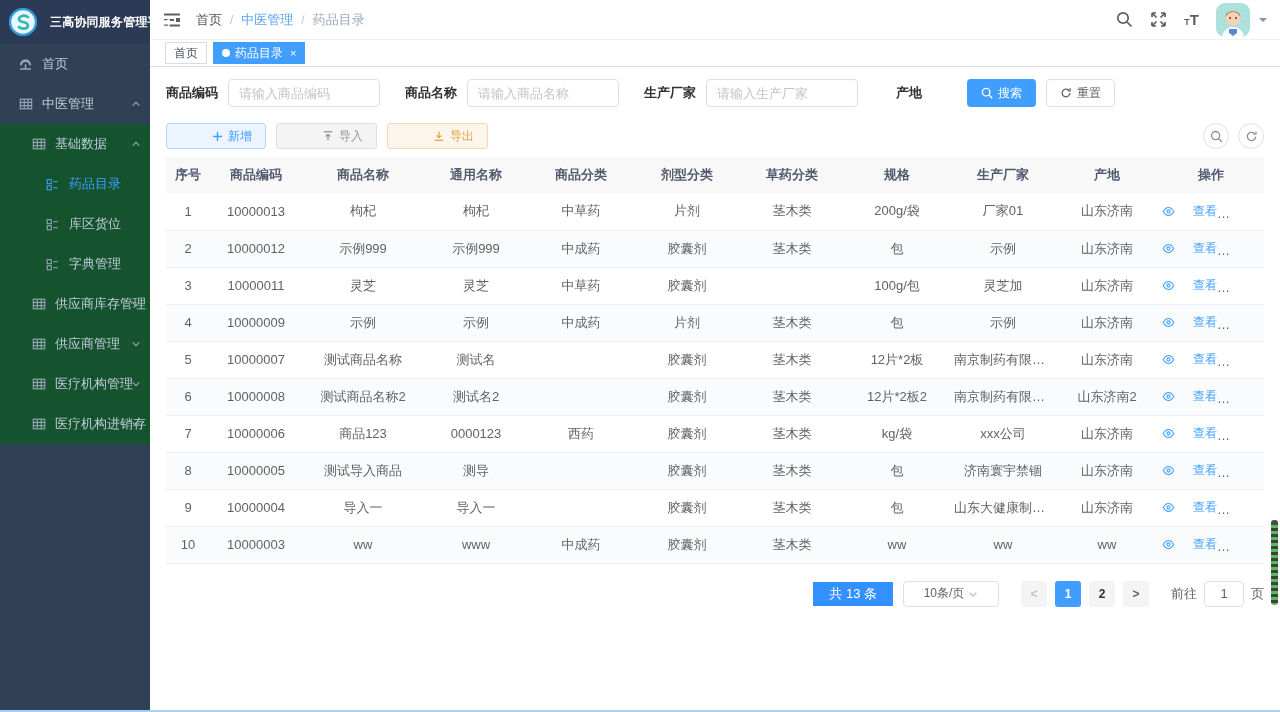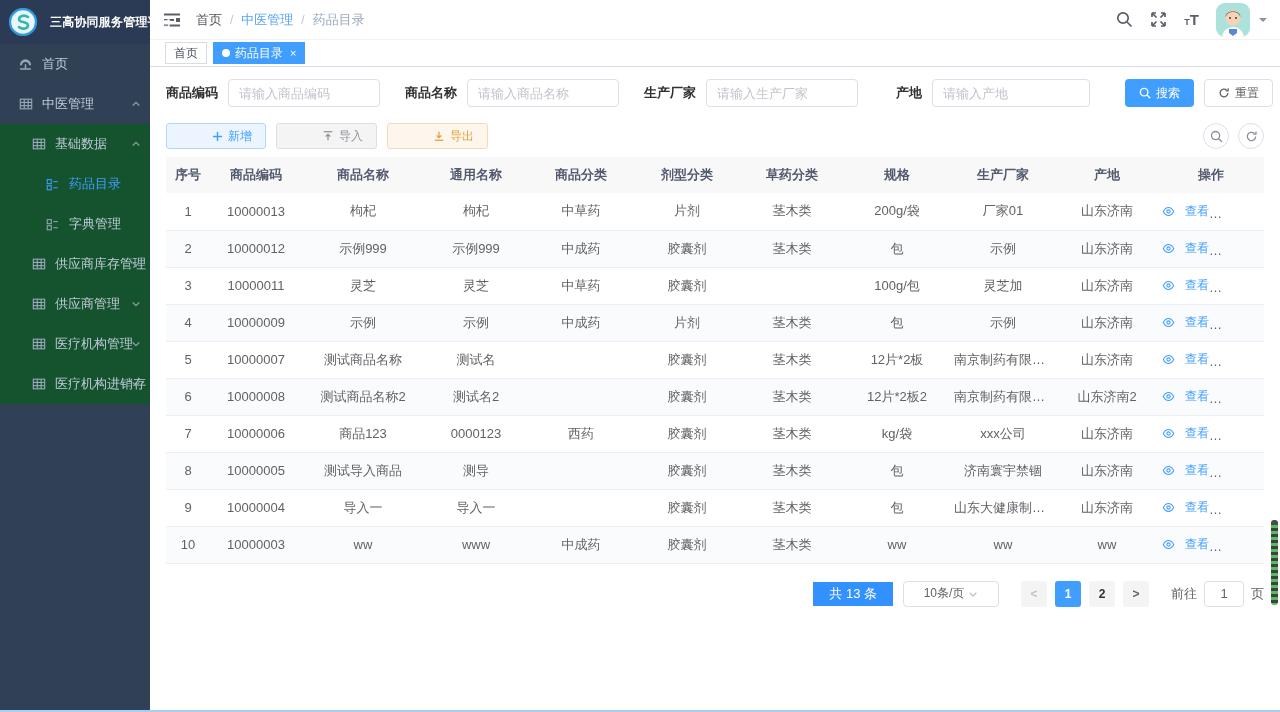--- a/index.html
+++ b/index.html
@@ -73,21 +73,21 @@
   .circle-btn{width:26px;height:26px;border-radius:50%;border:1px solid #dcdfe6;display:flex;align-items:center;
     justify-content:center;color:#8a8f99;background:#fff;cursor:pointer;box-sizing:border-box;}
 
   
   table{width:100%;border-collapse:collapse;margin-top:8px;table-layout:fixed;}
   thead th{background:#f8f8f9;color:#515a6e;font-size:13px;font-weight:bold;height:34px;text-align:center;
     white-space:nowrap;overflow:hidden;}
   tbody td{height:37px;text-align:center;color:#606266;font-size:13px;border-bottom:1px solid #ebeef5;
     overflow:hidden;white-space:nowrap;text-overflow:ellipsis;padding:0 4px;box-sizing:border-box;}
   tbody tr:nth-child(even){background:#fafbfc;}
-  .op-link{color:#409eff;font-size:12px;display:inline-flex;align-items:center;gap:10px;cursor:pointer;}
+  .op-link{color:#409eff;font-size:12px;display:inline-flex;align-items:center;gap:18px;cursor:pointer;}
   .op-link + .op-link{margin-left:11px;}
 
   
   .pagination{display:flex;align-items:center;justify-content:flex-end;margin-top:17px;font-size:13px;color:#606266;}
   .total{background:#3390ff;color:#fff;padding:3px 16px;white-space:nowrap;}
   .pgsize{width:96px;height:26px;border:1px solid #dcdfe6;border-radius:4px;display:flex;align-items:center;
     justify-content:center;gap:4px;color:#606266;font-size:12px;margin-left:10px;cursor:pointer;box-sizing:border-box;}
   .pgsize .sel-caret{color:#c0c4cc;display:inline-flex;}
   .pg-btn{min-width:26px;height:26px;border-radius:3px;background:#f4f4f5;display:flex;align-items:center;
     justify-content:center;font-size:12px;color:#303133;font-weight:bold;cursor:pointer;padding:0 4px;box-sizing:border-box;}
@@ -169,20 +169,31 @@
         <div class="menu-item level3 dark active">
           <span class="mi-icon">
             <svg width="13" height="13" viewBox="0 0 16 16" fill="none" stroke="currentColor" stroke-width="1.3">
               <rect x="1.5" y="2" width="5" height="5"></rect>
               <rect x="1.5" y="9.5" width="5" height="5"></rect>
               <line x1="9" y1="4.5" x2="14.5" y2="4.5"></line>
               <line x1="9" y1="12" x2="14.5" y2="12"></line>
             </svg>
           </span>
           <span>药品目录</span>
+        </div>
+        <div class="menu-item level3 dark">
+          <span class="mi-icon">
+            <svg width="13" height="13" viewBox="0 0 16 16" fill="none" stroke="currentColor" stroke-width="1.3">
+              <rect x="1.5" y="2" width="5" height="5"></rect>
+              <rect x="1.5" y="9.5" width="5" height="5"></rect>
+              <line x1="9" y1="4.5" x2="14.5" y2="4.5"></line>
+              <line x1="9" y1="12" x2="14.5" y2="12"></line>
+            </svg>
+          </span>
+          <span>库区货位</span>
         </div>
         <div class="menu-item level3 dark">
           <span class="mi-icon">
             <svg width="13" height="13" viewBox="0 0 16 16" fill="none" stroke="currentColor" stroke-width="1.3">
               <rect x="1.5" y="2" width="5" height="5"></rect>
               <rect x="1.5" y="9.5" width="5" height="5"></rect>
               <line x1="9" y1="4.5" x2="14.5" y2="4.5"></line>
               <line x1="9" y1="12" x2="14.5" y2="12"></line>
             </svg>
           </span>
@@ -331,21 +342,20 @@
         <div class="field">
           <label>商品名称</label>
           <input placeholder="请输入商品名称" style="">
         </div>
         <div class="field">
           <label>生产厂家</label>
           <input placeholder="请输入生产厂家" style="">
         </div>
         <div class="field extra-gap">
           <label>产地</label>
-          <input placeholder="请输入产地" class="wide" style="">
         </div>
         <button class="btn btn-search">
         <svg width="12" height="12" viewBox="0 0 14 14" fill="none" stroke="#fff" stroke-width="1.6">
           <circle cx="6" cy="6" r="4.4"></circle>
             <line x1="9.4" y1="9.4" x2="13" y2="13"></line>
         </svg>
         <span>搜索</span>
       </button>
       <button class="btn btn-reset">
         <svg width="12" height="12" viewBox="0 0 14 14" fill="none" stroke="#606266" stroke-width="1.5">

